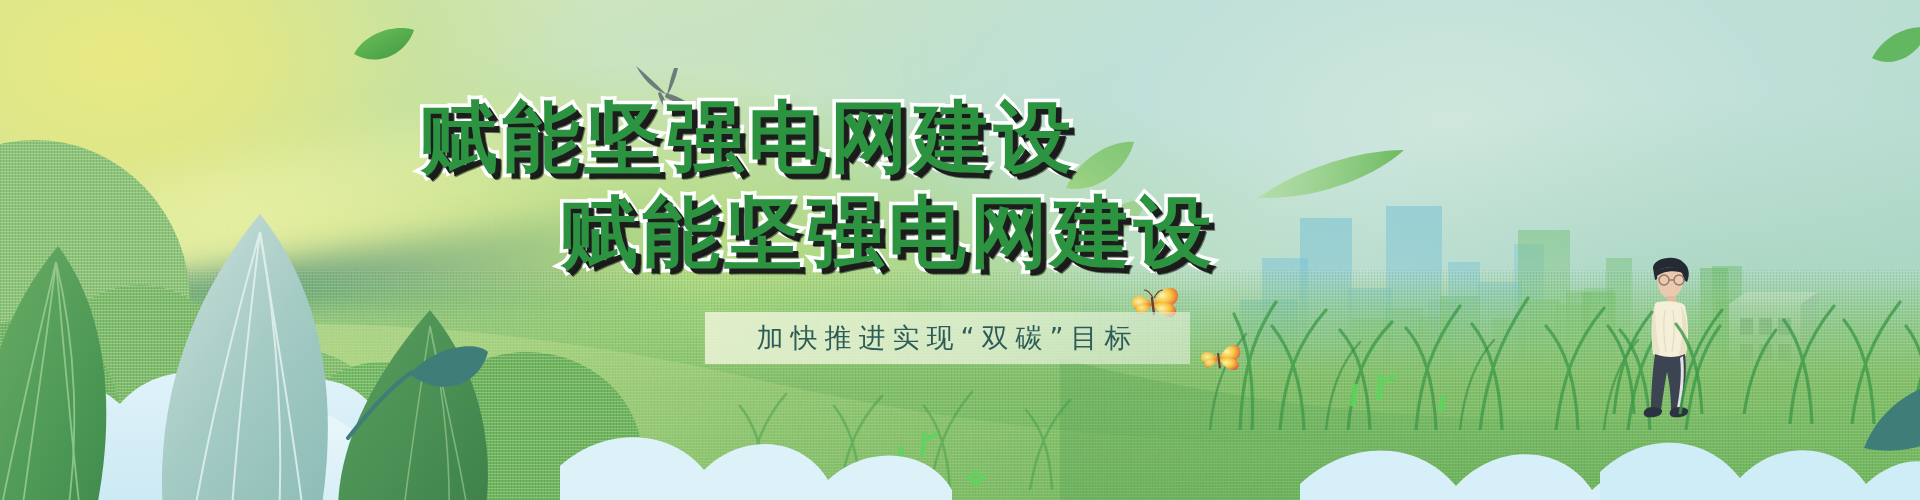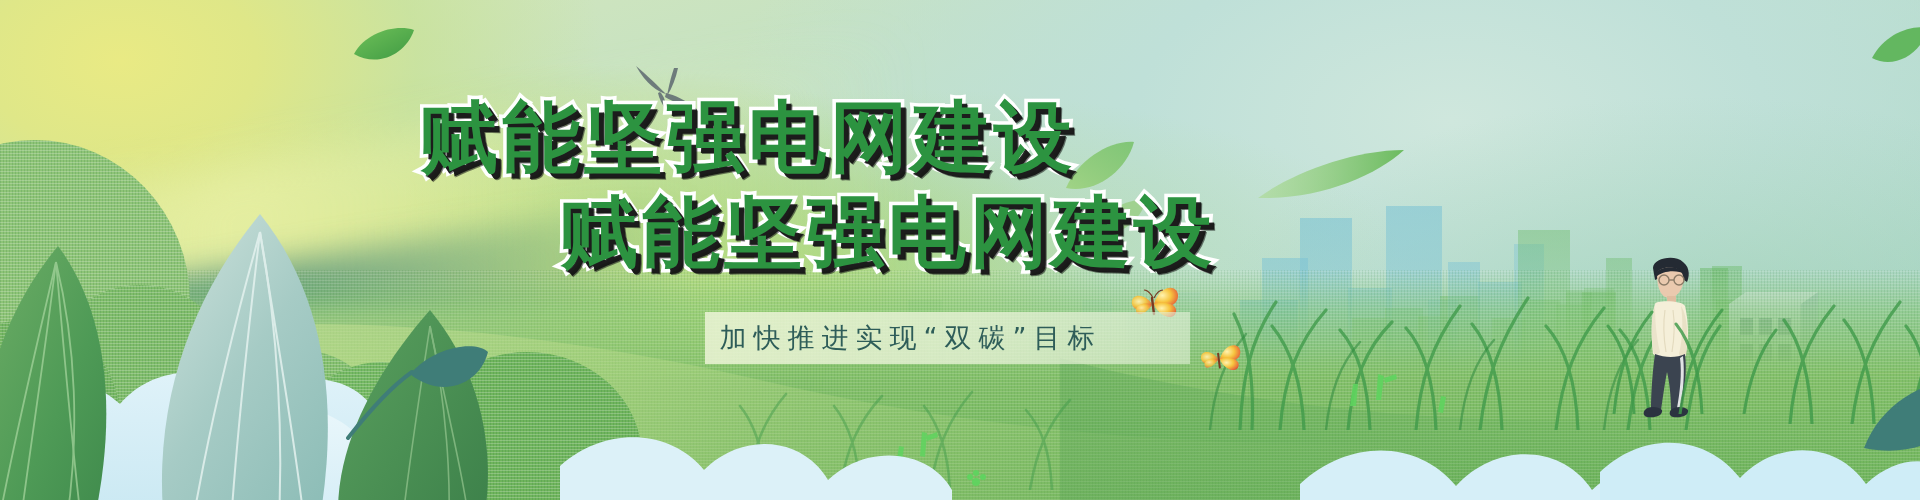--- a/index.html
+++ b/index.html
@@ -96,21 +96,21 @@
   #title1 { left:420px; top:74px;  font-size:78px; }
   #title2 { left:560px; top:169px; font-size:78px; }
 
   .subtitle-bar {
     position:absolute;
     left:705px; top:312px; width:485px; height:52px;
     background:linear-gradient(90deg, rgba(236,244,214,0.86) 0%, rgba(231,242,214,0.80) 55%, rgba(226,240,216,0.62) 100%);
   }
   .subtitle-text {
     position:absolute;
-    left:668px; top:312px; width:485px; height:52px;
+    left:705px; top:312px; width:485px; height:52px;
     display:flex; align-items:center; justify-content:center;
     font-family:"DejaVu Sans", sans-serif;
     font-size:27px;
     color:#2e5d59;
     letter-spacing:7px;
     white-space:nowrap;
     text-align:right;
   }
 
   

